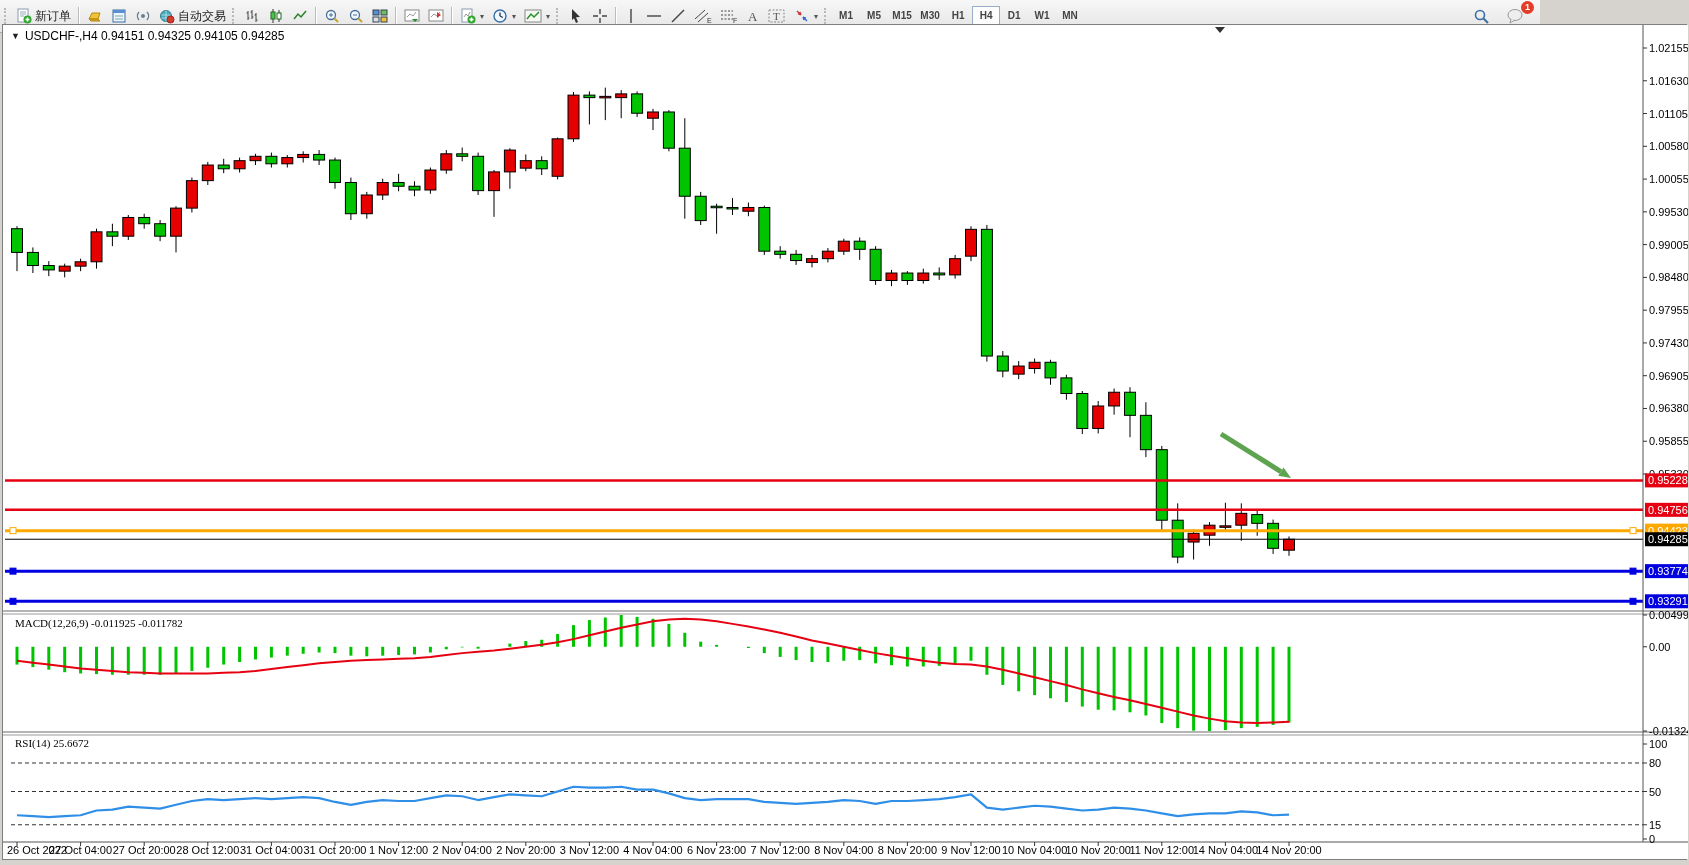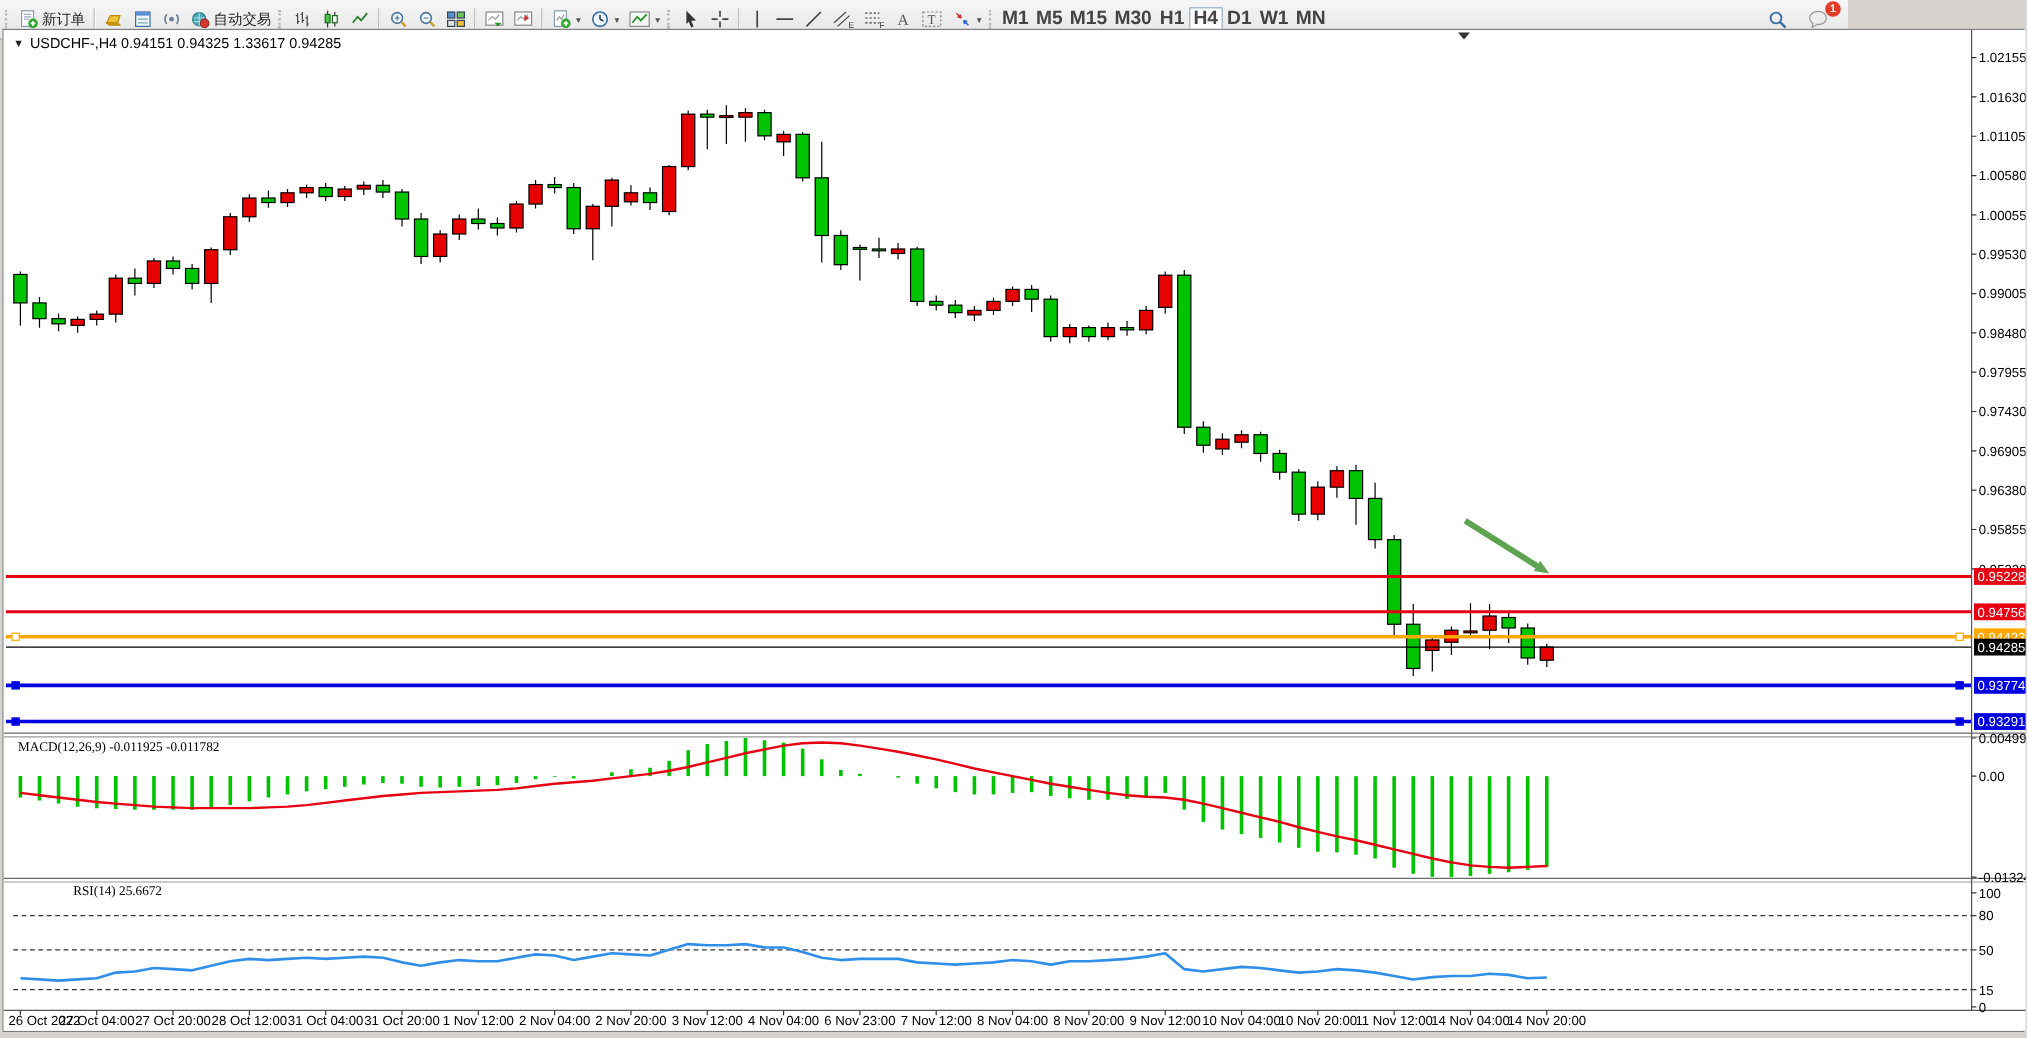--- a/index.html
+++ b/index.html
@@ -7,21 +7,21 @@
   
   #toolbar{position:absolute;left:0;top:0;width:1540px;height:23px;
     background:linear-gradient(#f7f7f7,#e4e4e4);border-bottom:1px solid #aaa;
     display:flex;align-items:center;padding:16px 2px;box-sizing:border-box;}
   .grip{width:4px;height:16px;margin:0 2px;border-left:2px dotted #b9b9b9;}
   .sep{width:1px;height:18px;background:#bbb;border-right:1px solid #fff;margin:0 3px;}
   .tbtn{display:flex;align-items:center;gap:3px;height:20px;padding:0 3px;border:1px solid transparent;
     border-radius:2px;font-size:12px;color:#222;cursor:default;white-space:nowrap;}
   .tbtn svg{display:block;}
   .drop{font-size:8px;color:#555;margin-left:1px;}
-  .tf{font-size:16px;font-weight:bold;color:#444;min-width:22px;height:18px;line-height:18px;text-align:center;
+  .tf{font-size:10px;font-weight:bold;color:#444;min-width:22px;height:18px;line-height:18px;text-align:center;
     padding:0 2px;border:1px solid transparent;}
   .tf.active{background:#fcfcfc;border:1px solid #96afc7;}
   #tb-right{margin-left:auto;display:flex;align-items:center;gap:8px;padding-right:10px;}
   .badge{position:absolute;top:-5px;right:-7px;background:#e53c28;color:#fff;border-radius:50%;
     width:13px;height:13px;font-size:9px;line-height:13px;text-align:center;font-weight:bold;}
   
   #chartwin{position:absolute;left:2px;top:24px;width:1685px;height:836px;background:#fff;
     border:1px solid #7e7e7e;box-sizing:border-box;}
   #chart-svg{position:absolute;left:0;top:0;}
   .overlay-label{position:absolute;font-size:11px;color:#000;pointer-events:none;font-family:Liberation Serif, serif;}
@@ -686,17 +686,17 @@
       <line x1="1158.8" y1="817" x2="1158.8" y2="821" stroke="#333"></line>
       <text x="1158.8" y="829" font-size="11" font-family="Liberation Sans, sans-serif" fill="#000" text-anchor="middle">11 Nov 12:00</text>
       <line x1="1222.4" y1="817" x2="1222.4" y2="821" stroke="#333"></line>
       <text x="1222.4" y="829" font-size="11" font-family="Liberation Sans, sans-serif" fill="#000" text-anchor="middle">14 Nov 04:00</text>
       <line x1="1286" y1="817" x2="1286" y2="821" stroke="#333"></line>
       <text x="1286" y="829" font-size="11" font-family="Liberation Sans, sans-serif" fill="#000" text-anchor="middle">14 Nov 20:00</text>
     </svg>
 
   <div id="title-row">
     <span class="tri">▼</span>
-    <span>USDCHF-,H4 0.94151 0.94325 1.33617 0.94285</span>
+    <span>USDCHF-,H4 0.94151 0.94325 0.94105 0.94285</span>
   </div>
   <div class="overlay-label" style="left:12px;top:592px;">MACD(12,26,9) -0.011925 -0.011782</div>
-  <div class="overlay-label" style="left:12px;top:712px;margin-left:46px;">RSI(14) 25.6672</div>
+  <div class="overlay-label" style="left:12px;top:712px;">RSI(14) 25.6672</div>
 </div>
 
 </body></html>

